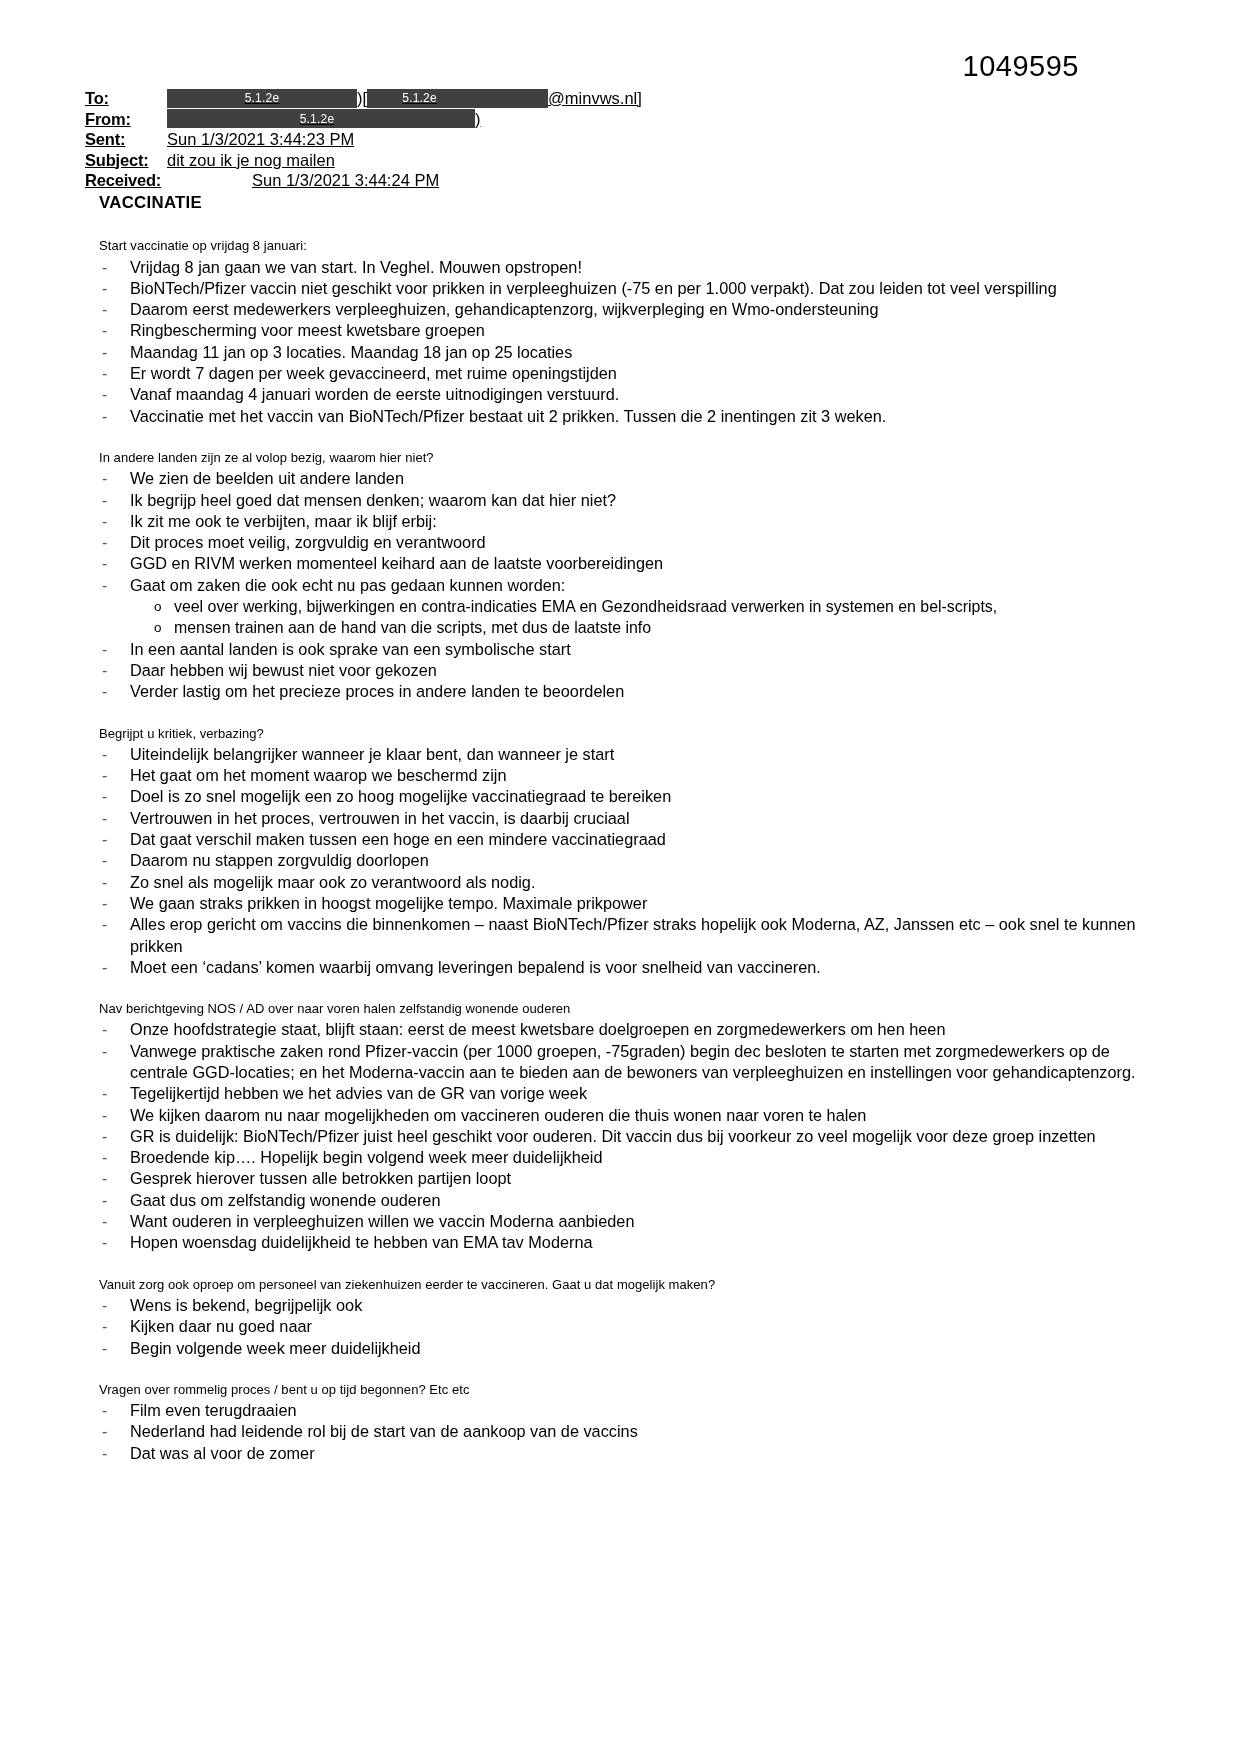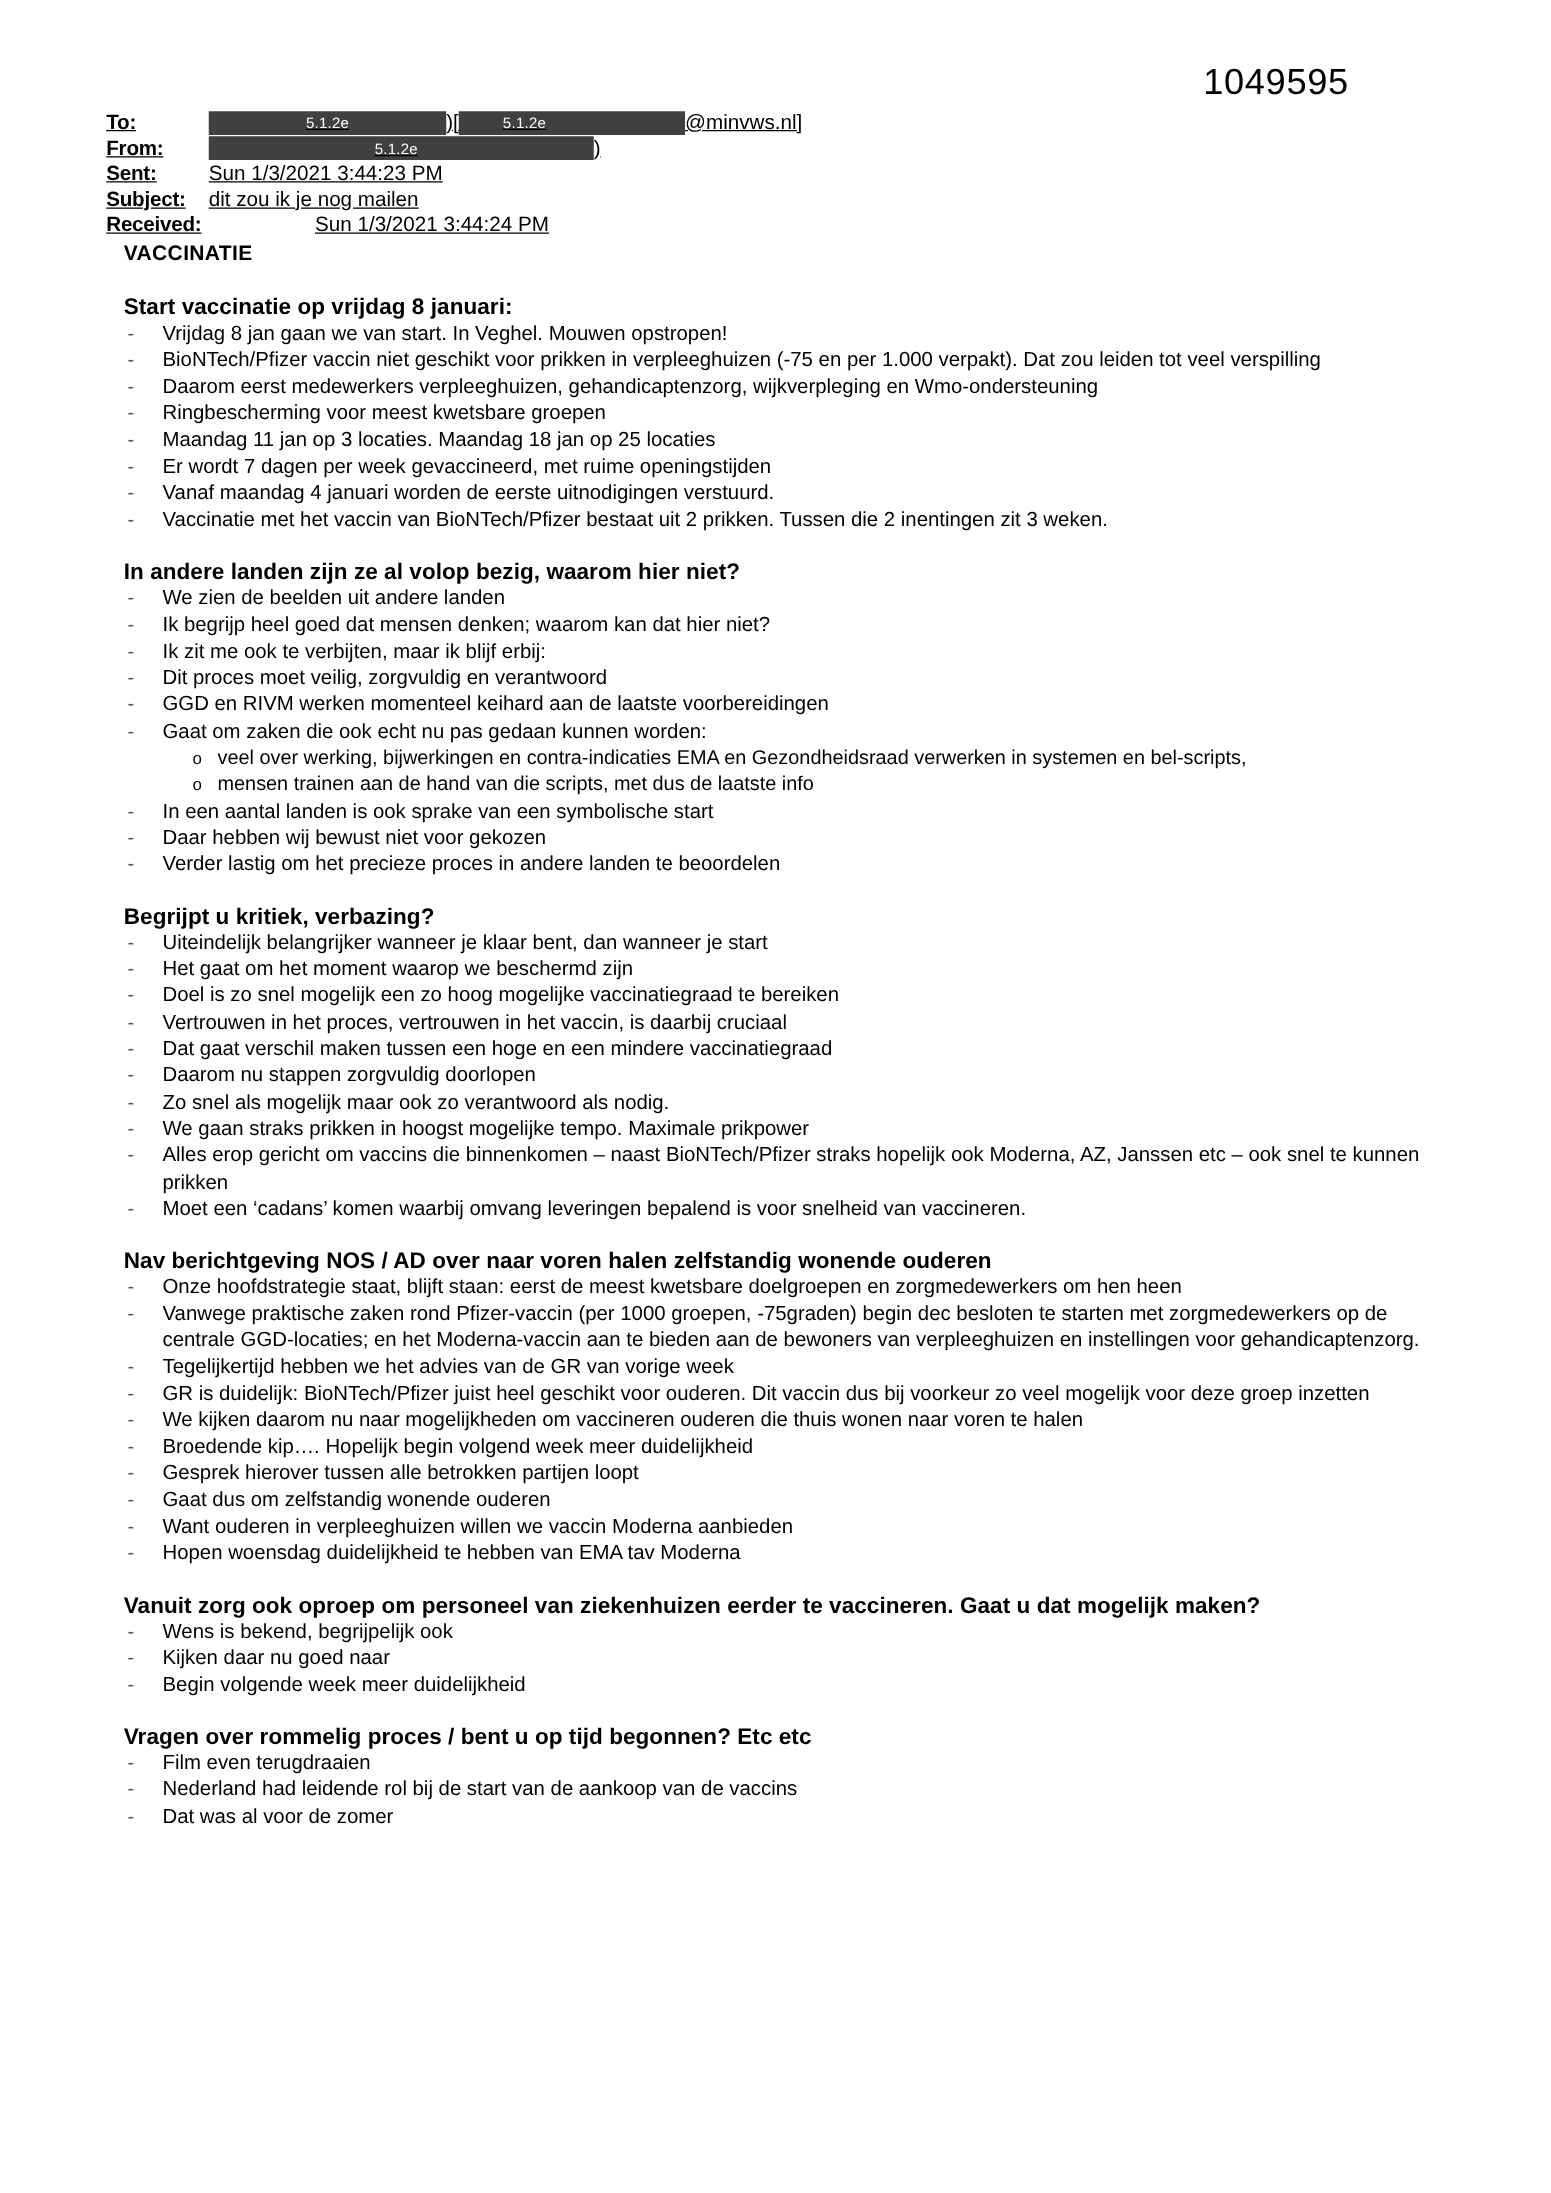--- a/index.html
+++ b/index.html
@@ -97,22 +97,22 @@
   }
   .title {
     font-weight: bold;
     font-size: 16.8px;
     letter-spacing: 0.3px;
     margin: 0 0 0 7px;
     padding-bottom: 2px;
   }
   .section { margin-top: 20px; }
   .section-heading {
-    font-weight: bold;
-    font-size: 18px;
+    font-weight: normal;
+    font-size: 13px;
     margin: 0 0 0 7px;
     letter-spacing: 0.05px;
   }
   ul.bullets {
     list-style: none;
     margin: 0;
     padding: 0;
   }
   ul.bullets > li {
     position: relative;
@@ -240,22 +240,22 @@
             <li><span class="li-text">Alles erop gericht om vaccins die binnenkomen – naast BioNTech/Pfizer straks hopelijk ook Moderna, AZ, Janssen etc – ook snel te kunnen prikken</span></li>
             <li><span class="li-text">Moet een ‘cadans’ komen waarbij omvang leveringen bepalend is voor  snelheid van vaccineren.</span></li>
           </ul>
         </div>
         <div class="section">
           <div class="section-heading">Nav berichtgeving NOS / AD over naar voren halen zelfstandig wonende ouderen</div>
           <ul class="bullets">
             <li><span class="li-text">Onze hoofdstrategie staat, blijft staan: eerst de meest kwetsbare doelgroepen en zorgmedewerkers om hen heen</span></li>
             <li><span class="li-text">Vanwege praktische zaken rond Pfizer-vaccin (per 1000 groepen, -75graden) begin dec besloten te starten met zorgmedewerkers op de centrale GGD-locaties; en het Moderna-vaccin aan te bieden aan de bewoners van verpleeghuizen en instellingen voor gehandicaptenzorg.</span></li>
             <li><span class="li-text">Tegelijkertijd hebben we het advies van de GR van vorige week</span></li>
+            <li><span class="li-text">We kijken daarom nu naar mogelijkheden om vaccineren ouderen die thuis wonen naar voren te halen</span></li>
             <li><span class="li-text">GR is duidelijk: BioNTech/Pfizer juist heel geschikt voor ouderen. Dit vaccin dus bij voorkeur zo veel mogelijk voor deze groep inzetten</span></li>
-            <li><span class="li-text">We kijken daarom nu naar mogelijkheden om vaccineren ouderen die thuis wonen naar voren te halen</span></li>
             <li><span class="li-text">Broedende kip…. Hopelijk begin volgend week meer duidelijkheid</span></li>
             <li><span class="li-text">Gesprek hierover tussen alle betrokken partijen loopt</span></li>
             <li><span class="li-text">Gaat dus om zelfstandig wonende ouderen</span></li>
             <li><span class="li-text">Want ouderen in verpleeghuizen willen we vaccin Moderna aanbieden</span></li>
             <li><span class="li-text">Hopen woensdag duidelijkheid te hebben van EMA tav Moderna</span></li>
           </ul>
         </div>
         <div class="section">
           <div class="section-heading">Vanuit zorg ook oproep om personeel van ziekenhuizen eerder te vaccineren. Gaat u dat mogelijk maken?</div>
           <ul class="bullets">

